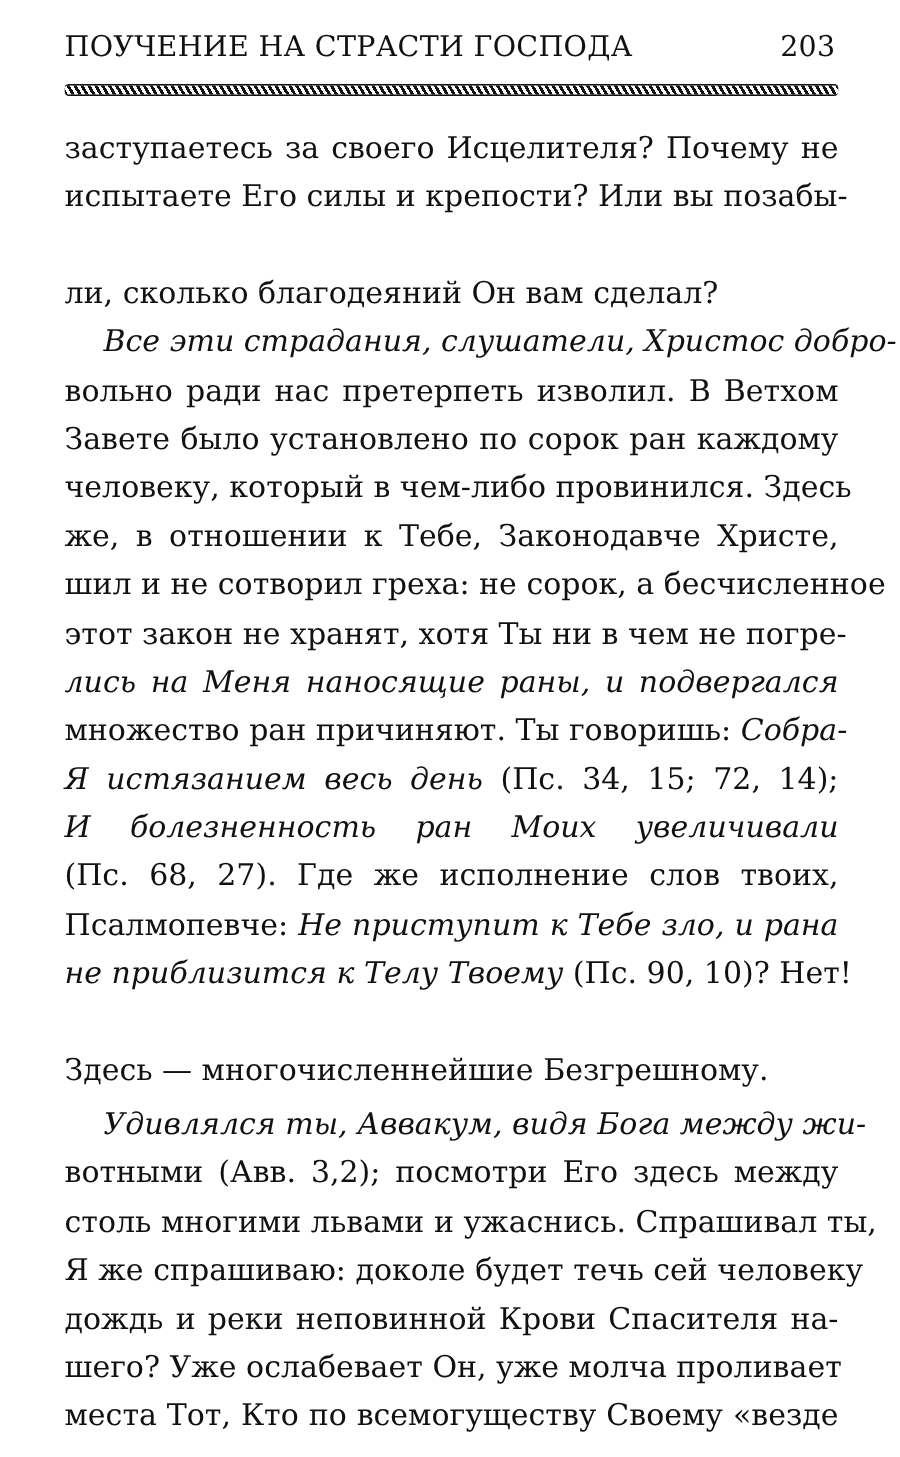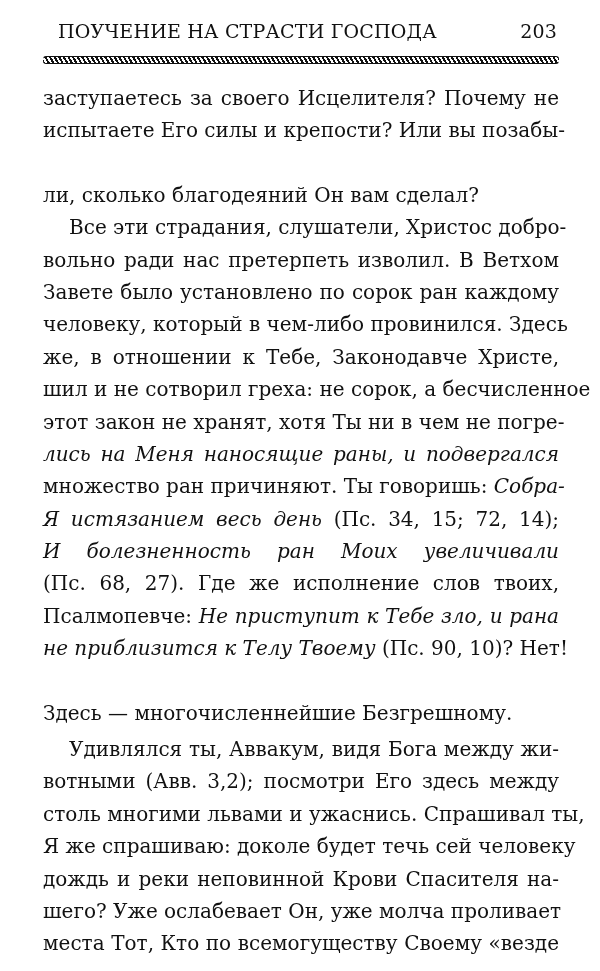--- a/index.html
+++ b/index.html
@@ -1,29 +1,29 @@
 <!DOCTYPE html>
 <html><head>
 <meta charset="utf-8">
 <style>
   html, body { margin: 0; padding: 0; background: #ffffff; }
   body { width: 600px; height: 971px; position: relative; overflow: hidden; color: #111; }
   .page { position: absolute; left: 43px; top: 0; width: 516px; }
   .header { position: absolute; left: 0; top: 20px; width: 516px; height: 26px;
             font-family: "DejaVu Serif", serif; font-size: 19px; letter-spacing: 0.2px; }
-  .header .title { position: absolute; left: 15px; top: 0; }
+  .header .title { position: absolute; left: 0; top: 0; }
   .header .pagenum { position: absolute; right: 2px; top: 0; }
   .rule { position: absolute; left: 0; top: 56px; width: 516px; height: 6px;
           background-image: repeating-linear-gradient(60deg, #111 0 2px, #fff 2px 4px);
           border-top: 1px solid #111; border-bottom: 1px solid #111; border-radius: 3px; }
   .body { position: absolute; left: 0; top: 82px; width: 516px;
           font-family: "DejaVu Serif", serif; font-size: 20px; line-height: 32.4px; }
   .line { display: block; white-space: nowrap; text-align: justify; text-align-last: justify; height: 32.4px; }
   .line.last { text-align-last: left; margin-top: 32px; }
-  .indent { text-indent: 26px; }
+  .indent { text-indent: 26px; font-style: italic; }
   .para-gap { margin-top: 4px; }
   i { font-style: italic; }
 </style>
 </head>
 <body>
 
 <div class="page">
   <div class="header">
     <span class="title">ПОУЧЕНИЕ НА СТРАСТИ ГОСПОДА</span>
     <span class="pagenum">203</span>

